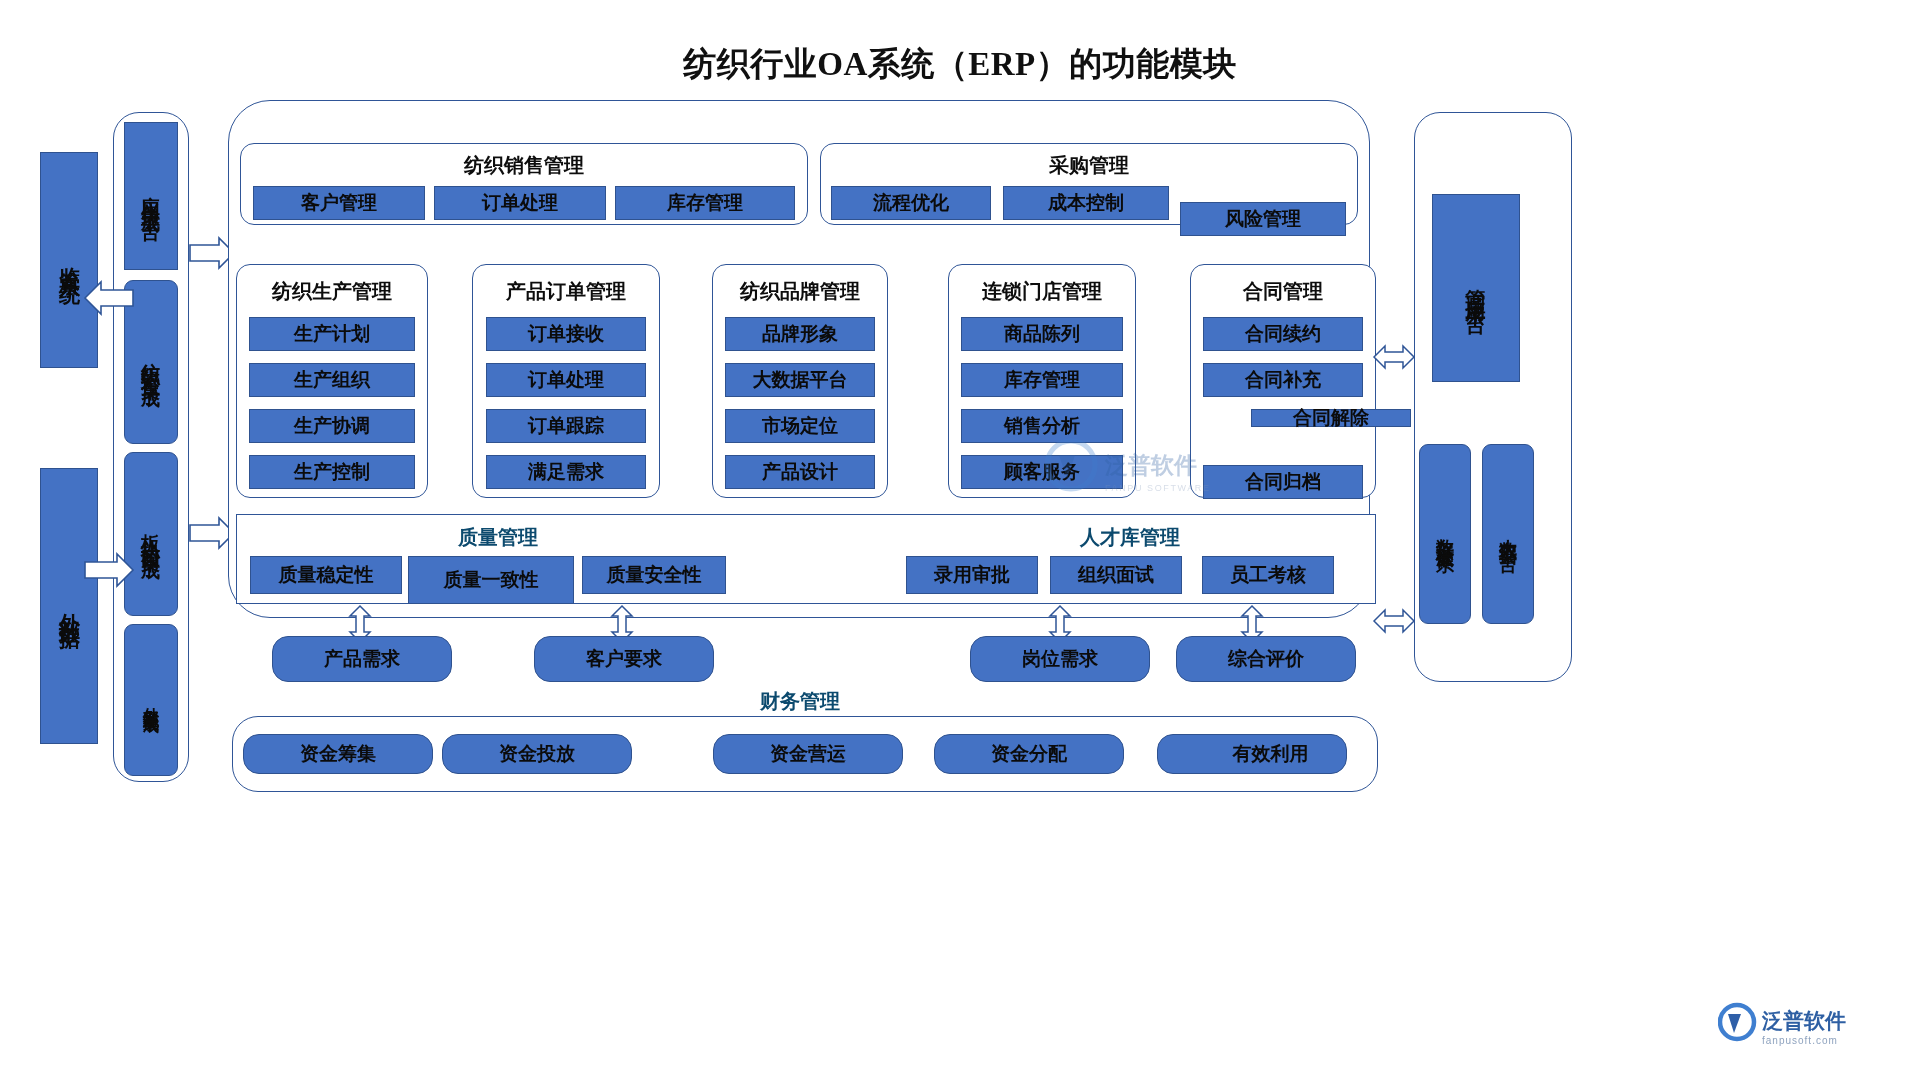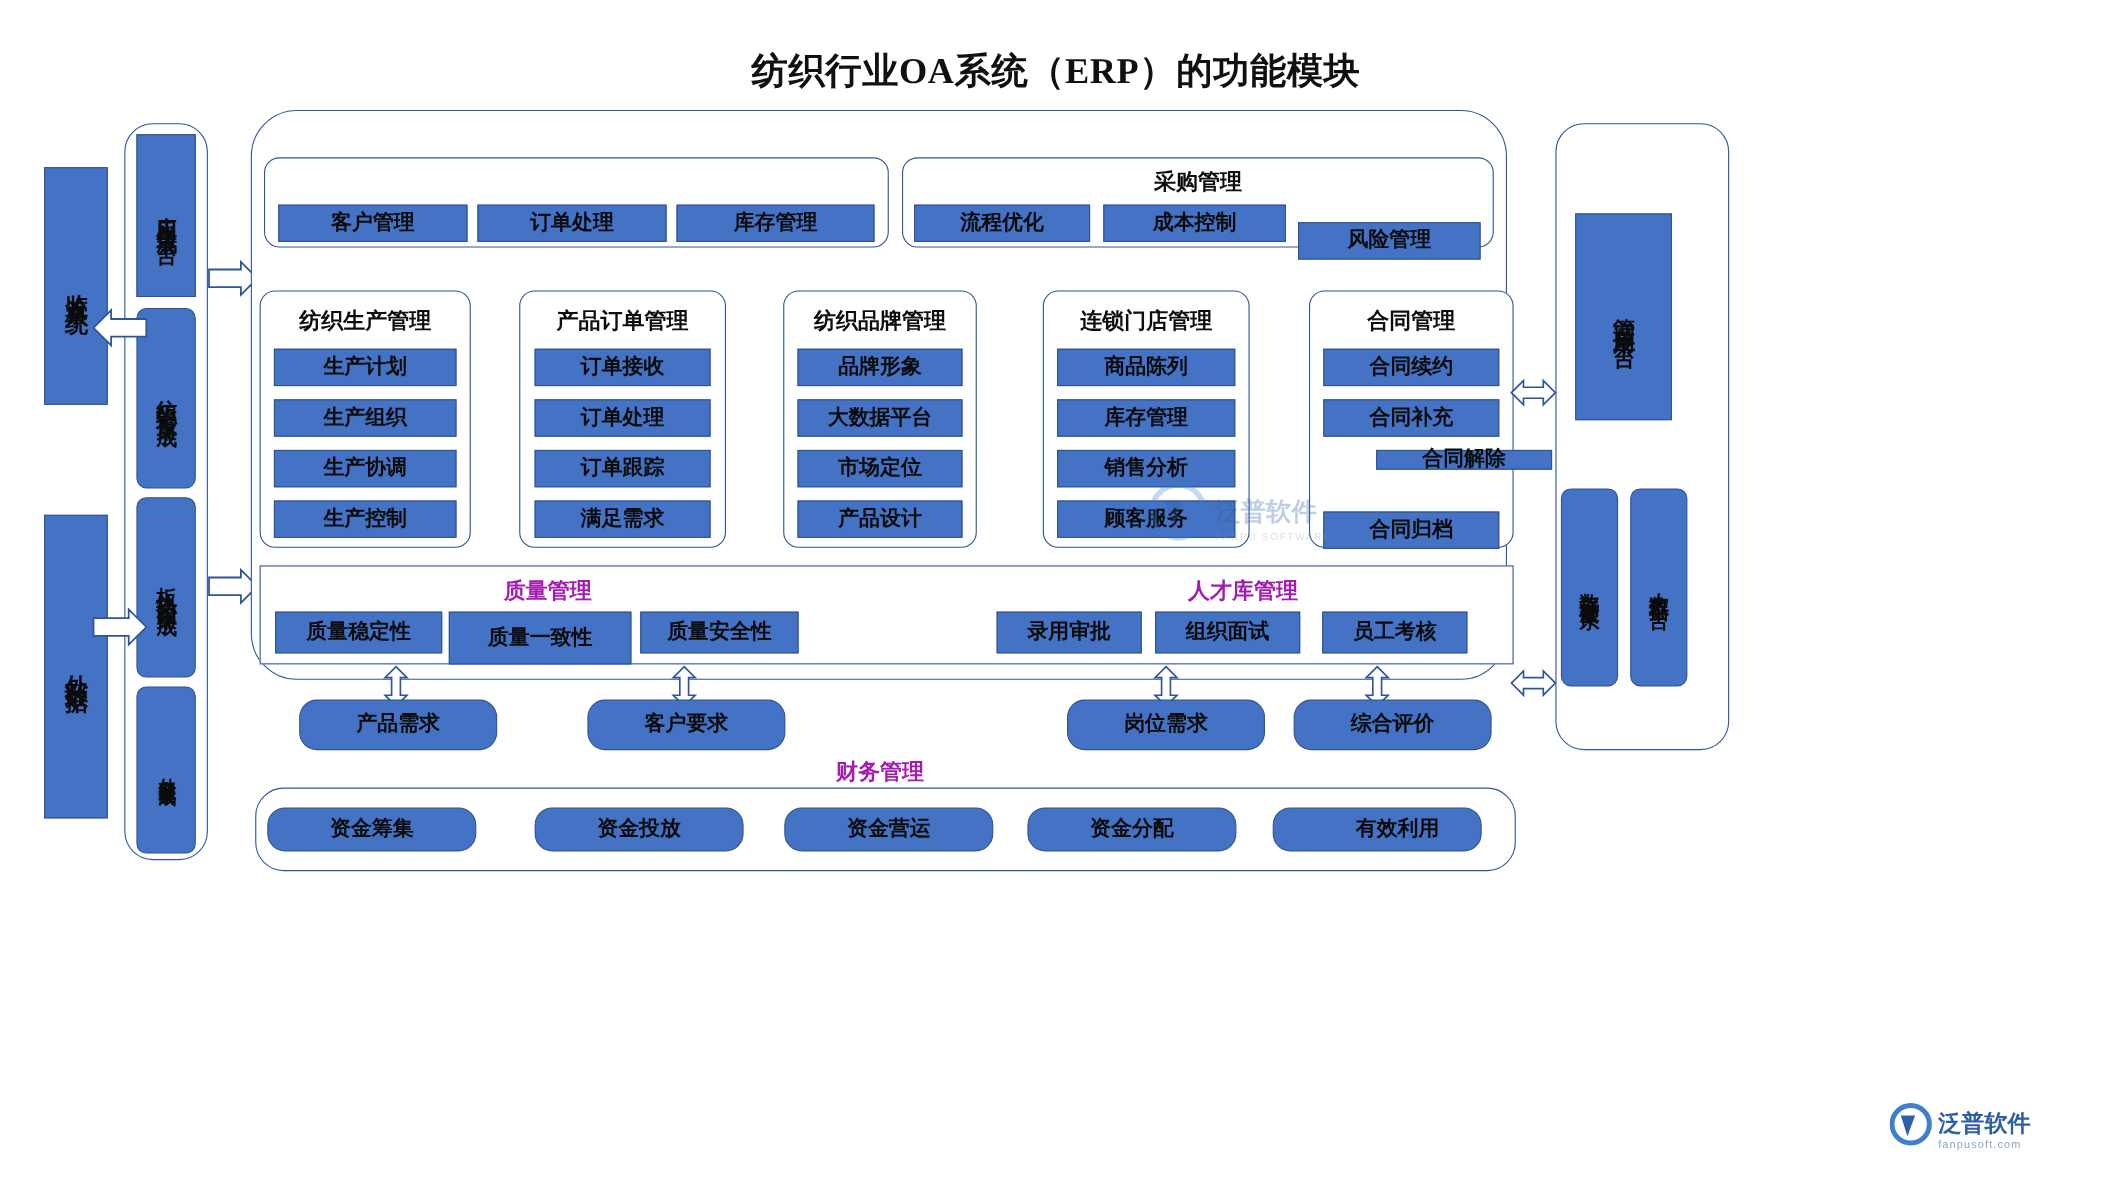--- a/index.html
+++ b/index.html
@@ -69,21 +69,21 @@
     text-align: center;
     font-size: 20px;
     font-weight: bold;
     color: #0d0d0d;
     font-family: "Liberation Serif", "DejaVu Serif", serif;
   }
   .free-label {
     position: absolute;
     font-size: 20px;
     font-weight: bold;
-    color: #a21caf;
+    color: #0c4a6e;
     text-align: center;
     font-family: "Liberation Serif", "DejaVu Serif", serif;
   }
 
   
   .arrow-svg { position: absolute; overflow: visible; }
 
   
   .wm-center {
     position: absolute;
@@ -151,20 +151,21 @@
   <svg class="arrow-svg" style="left:190px; top:232px; width:44px; height:42px;" viewBox="0 0 44 42">
     <polygon points="44,21 29,6 29,13 0,13 0,29 29,29 29,36" fill="#ffffff" stroke="#2f5597" stroke-width="1.6"></polygon>
   </svg>
   <svg class="arrow-svg" style="left:190px; top:512px; width:44px; height:42px;" viewBox="0 0 44 42">
     <polygon points="44,21 29,6 29,13 0,13 0,29 29,29 29,36" fill="#ffffff" stroke="#2f5597" stroke-width="1.6"></polygon>
   </svg>
 
   <div class="card round-xl" style="left:228px; top:100px; width:1142px; height:518px; border-radius:42px;"></div>
 
   <div class="card round" style="left:240px; top:143px; width:568px; height:82px;"></div>
+  <div class="card-title" style="left:240px; top:152px; width:568px;">纺织销售管理</div>
   <div class="chip" style="left:253px; top:186px; width:172px; height:34px;">客户管理</div>
   <div class="chip" style="left:434px; top:186px; width:172px; height:34px;">订单处理</div>
   <div class="chip" style="left:615px; top:186px; width:180px; height:34px;">库存管理</div>
 
   <div class="card round" style="left:820px; top:143px; width:538px; height:82px;"></div>
   <div class="card-title" style="left:820px; top:152px; width:538px;">采购管理</div>
   <div class="chip" style="left:831px; top:186px; width:160px; height:34px;">流程优化</div>
   <div class="chip" style="left:1003px; top:186px; width:166px; height:34px;">成本控制</div>
   <div class="chip" style="left:1180px; top:186px; width:166px; height:34px;margin-top:16px;">风险管理</div>
 
@@ -229,21 +230,21 @@
   </svg>
 
   <div class="chip round-lg" style="left:272px; top:636px; width:180px; height:46px;">产品需求</div>
   <div class="chip round-lg" style="left:534px; top:636px; width:180px; height:46px;">客户要求</div>
   <div class="chip round-lg" style="left:970px; top:636px; width:180px; height:46px;">岗位需求</div>
   <div class="chip round-lg" style="left:1176px; top:636px; width:180px; height:46px;">综合评价</div>
 
   <div class="free-label" style="left:700px; top:688px; width:200px;">财务管理</div>
   <div class="card round-xl" style="left:232px; top:716px; width:1146px; height:76px; border-radius:26px;"></div>
   <div class="chip round-lg" style="left:243px; top:734px; width:190px; height:40px;">资金筹集</div>
-  <div class="chip round-lg" style="left:486px; top:734px; width:190px; height:40px;">资金投放</div>
+  <div class="chip round-lg" style="left:442px; top:734px; width:190px; height:40px;">资金投放</div>
   <div class="chip round-lg" style="left:713px; top:734px; width:190px; height:40px;">资金营运</div>
   <div class="chip round-lg" style="left:934px; top:734px; width:190px; height:40px;">资金分配</div>
   <div class="chip round-lg" style="left:1157px; top:734px; width:190px; height:40px;padding-left:37px;">有效利用</div>
 
   <div class="card round-xl" style="left:1414px; top:112px; width:158px; height:570px;"></div>
 
   <div class="chip" style="left:1432px; top:194px; width:88px; height:188px;">
     <span class="chip vert" style="position:static; background:transparent; border:none; width:auto; height:auto; font-size:20px;">管理应用平台</span>
   </div>
 

